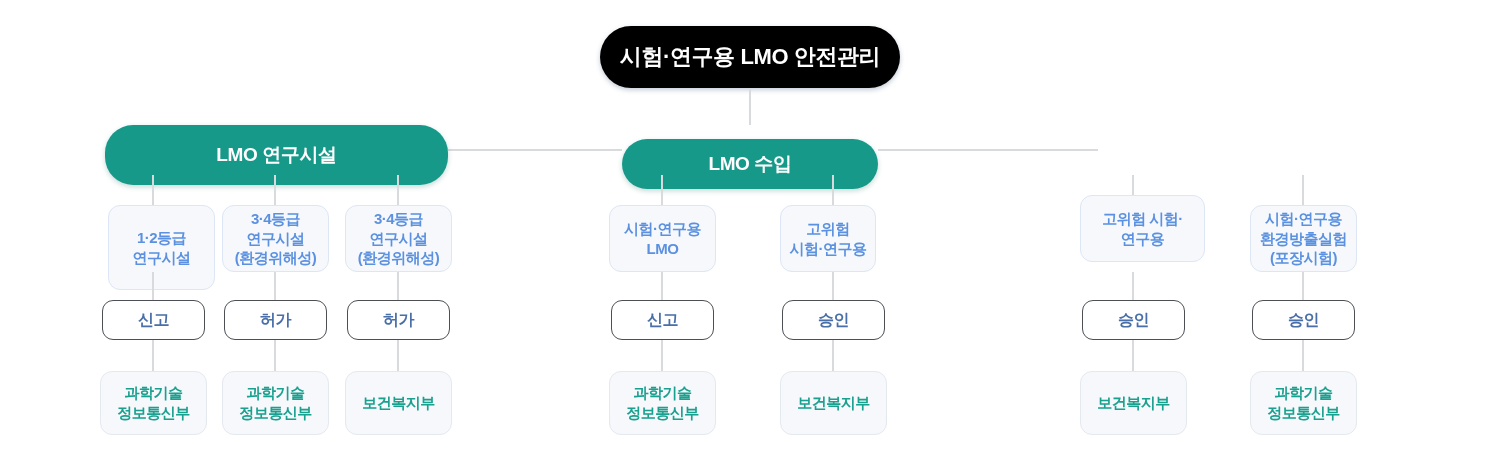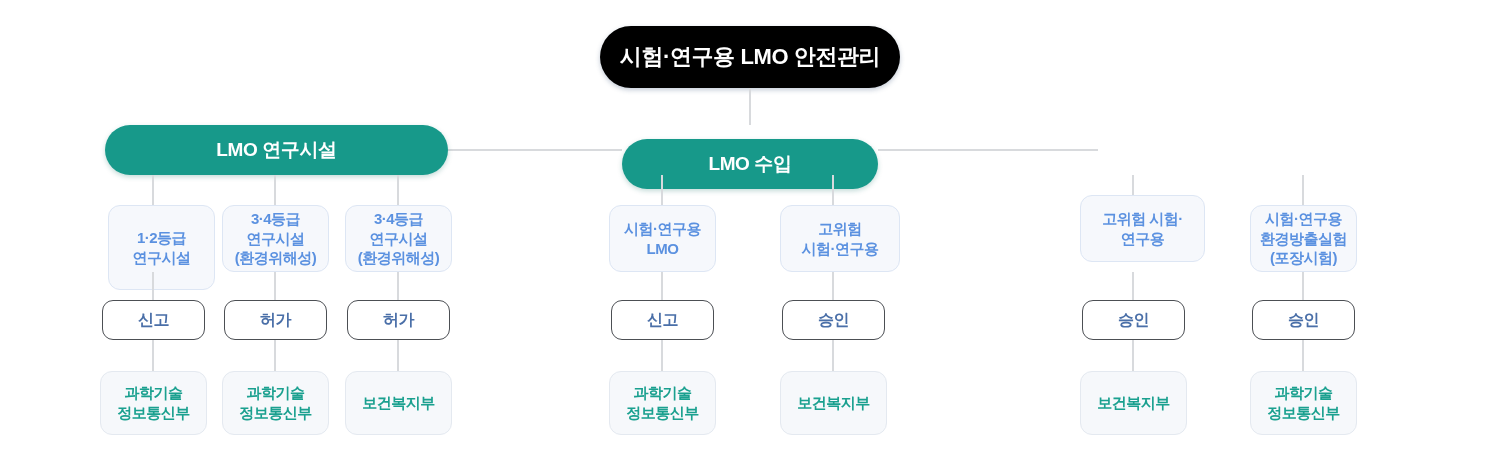--- a/index.html
+++ b/index.html
@@ -97,21 +97,21 @@
 
   <div class="root-pill" style="left:600px;top:26px;width:300px;height:62px;">
     <span>시험·연구용 LMO 안전관리</span>
   </div>
 
   <div class="vline" style="left:749px;top:88px;height:37px;"></div>
 
   <div class="hline" style="left:448px;top:149px;width:174px;"></div>
   <div class="hline" style="left:878px;top:149px;width:220px;"></div>
 
-  <div class="cat-pill" style="left:105px;top:125px;width:343px;height:50px;">
+  <div class="cat-pill" style="left:105px;top:125px;width:343px;height:60px;">
     <span>LMO 연구시설</span>
   </div>
   <div class="cat-pill" style="left:622px;top:139px;width:256px;height:50px;">
     <span>LMO 수입</span>
   </div>
 
   <div class="vline" style="left:152px;top:175px;height:30px;"></div>
   <div class="item-box" style="left:108px;top:205px;width:107px;height:85px;">
     <span>1·2등급</span>
     <span>연구시설</span>
@@ -166,21 +166,21 @@
   <div class="act-box" style="left:611px;top:300px;width:103px;height:40px;">
     <span>신고</span>
   </div>
   <div class="vline" style="left:661px;top:340px;height:31px;"></div>
   <div class="min-box" style="left:609px;top:371px;width:107px;height:64px;">
     <span>과학기술</span>
     <span>정보통신부</span>
   </div>
 
   <div class="vline" style="left:832px;top:175px;height:30px;"></div>
-  <div class="item-box" style="left:780px;top:205px;width:120px;height:67px;">
+  <div class="item-box" style="left:780px;top:205px;width:96px;height:67px;">
     <span>고위험</span>
     <span>시험·연구용</span>
   </div>
   <div class="vline" style="left:832px;top:272px;height:28px;"></div>
   <div class="act-box" style="left:782px;top:300px;width:103px;height:40px;">
     <span>승인</span>
   </div>
   <div class="vline" style="left:832px;top:340px;height:31px;"></div>
   <div class="min-box" style="left:780px;top:371px;width:107px;height:64px;">
     <span>보건복지부</span>

